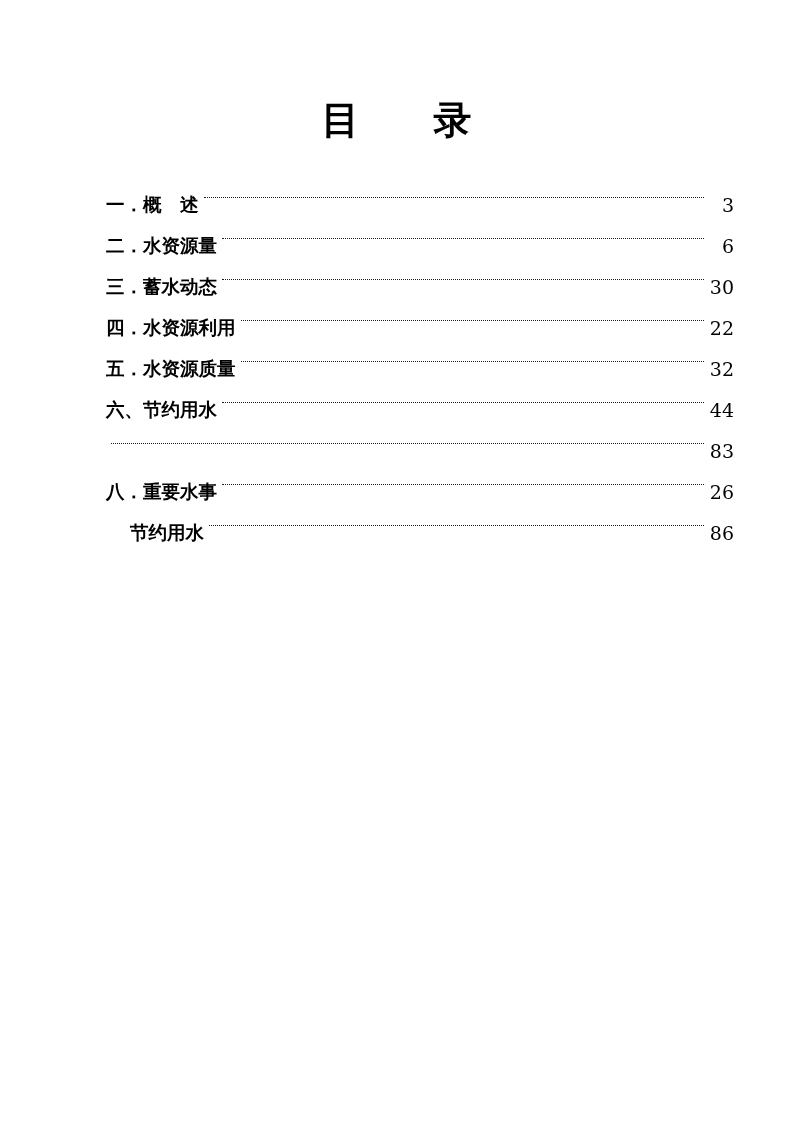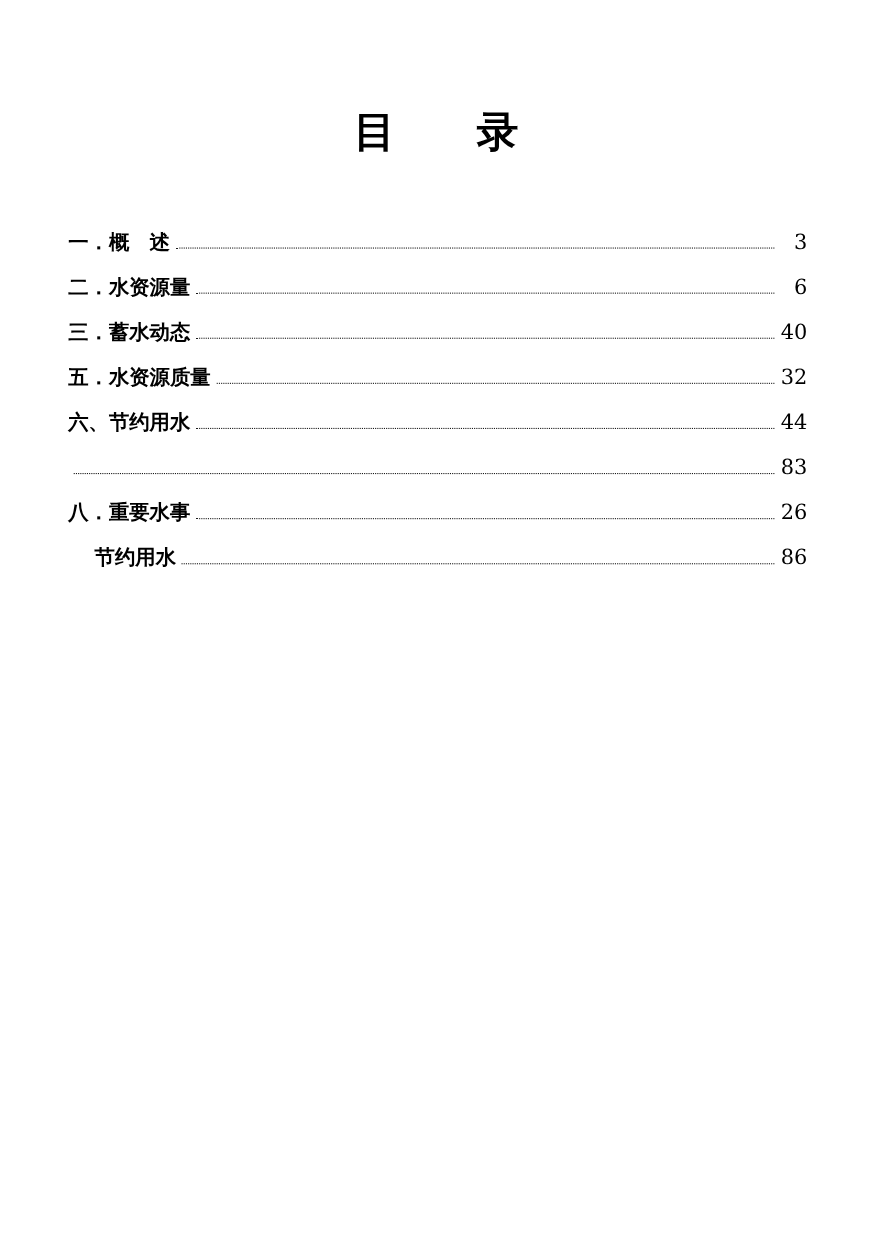--- a/index.html
+++ b/index.html
@@ -33,26 +33,27 @@
     text-indent: 18px;
   }
   .toc {
     position: absolute;
     top: 196px;
     left: 62px;
     width: 672px;
   }
   .toc-entry {
     display: flex;
-    align-items: flex-end;
+    align-items: flex-start;
     height: 41px;
     font-family: "DejaVu Serif", serif;
     font-size: 19px;
     color: #000000;
     white-space: nowrap;
+    margin-left: 44px;
   }
   .toc-entry .label {
     font-family: "DejaVu Sans", sans-serif;
     font-weight: bold;
     font-size: 18.5px;
     line-height: 1;
     color: #000000;
     padding-bottom: 7px;
     flex: 0 0 auto;
   }
@@ -94,23 +95,28 @@
 
     <div class="toc-entry">
       <span class="label">二．水资源量</span>
       <span class="leader"></span>
       <span class="page-num">6</span>
     </div>
 
     <div class="toc-entry">
       <span class="label">三．蓄水动态</span>
       <span class="leader"></span>
-      <span class="page-num">40</span>
+      <span class="page-num">30</span>
     </div>
 
+    <div class="toc-entry">
+      <span class="label">四．水资源利用</span>
+      <span class="leader"></span>
+      <span class="page-num">22</span>
+    </div>
 
     <div class="toc-entry">
       <span class="label">五．水资源质量</span>
       <span class="leader"></span>
       <span class="page-num">32</span>
     </div>
 
     <div class="toc-entry">
       <span class="label">六、节约用水</span>
       <span class="leader"></span>

